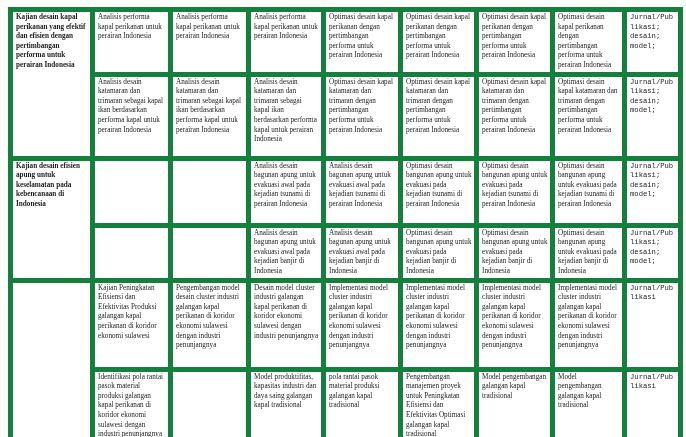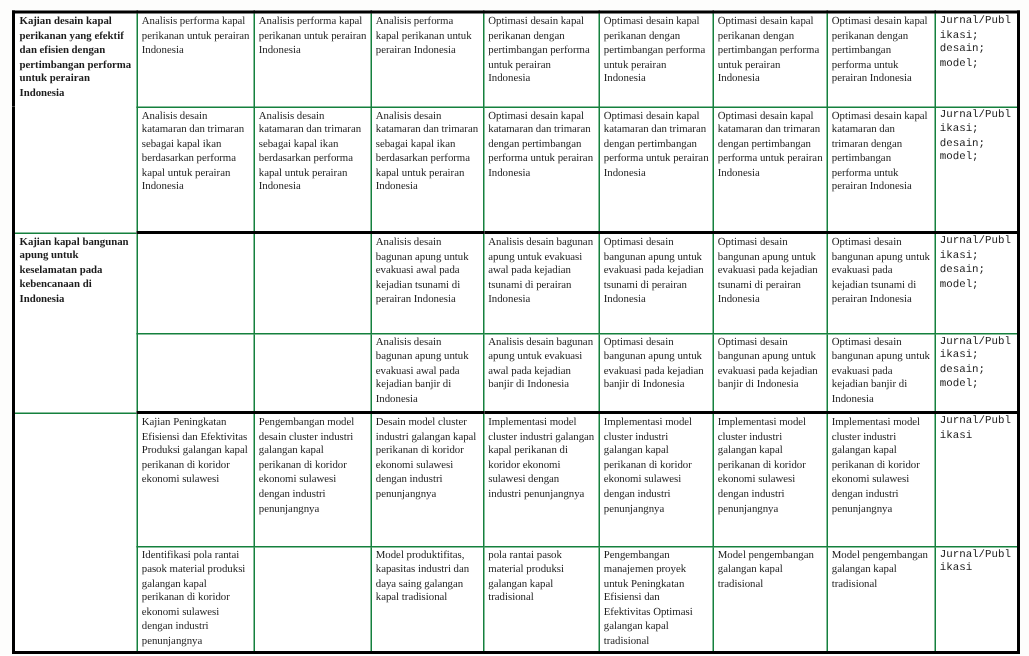--- a/index.html
+++ b/index.html
@@ -24,21 +24,21 @@
     position: absolute;
     left: 8px;
     top: 7px;
     width: 670px;
     border-collapse: collapse;
     table-layout: fixed;
     border: 2.5px solid #000;
     background: #fff;
   }
   table.roadmap td {
-    border: 1px solid #15803d;
+    border: 5px solid #15803d;
     vertical-align: top;
     text-align: left;
     padding: 1px 2px 1px 3px;
     font-size: 7.2px;
     line-height: 9.6px;
     word-wrap: break-word;
     overflow: hidden;
   }
   
   col.c1 { width: 82px; }
@@ -113,21 +113,21 @@
         <td>Analisis desain katamaran dan trimaran sebagai kapal ikan berdasarkan performa kapal untuk perairan Indonesia</td>
         <td>Analisis desain katamaran dan trimaran sebagai kapal ikan berdasarkan performa kapal untuk perairan Indonesia</td>
         <td>Optimasi desain kapal katamaran dan trimaran dengan pertimbangan performa untuk perairan Indonesia</td>
         <td>Optimasi desain kapal katamaran dan trimaran dengan pertimbangan performa untuk perairan Indonesia</td>
         <td>Optimasi desain kapal katamaran dan trimaran dengan pertimbangan performa untuk perairan Indonesia</td>
         <td>Optimasi desain kapal katamaran dan trimaran dengan pertimbangan performa untuk perairan Indonesia</td>
         <td class="output-cell">Jurnal/Publikasi; desain; model;</td>
       </tr>
 
       <tr class="r3">
-        <td rowspan="2" class="section-label sep-bottom">Kajian kapal bangunan apung untuk keselamatan pada kebencanaan di Indonesia</td>
+        <td rowspan="2" class="section-label sep-bottom">Kajian desain efisien apung untuk keselamatan pada kebencanaan di Indonesia</td>
         <td></td>
         <td></td>
         <td>Analisis desain bagunan apung untuk evakuasi awal pada kejadian tsunami di perairan Indonesia</td>
         <td>Analisis desain bagunan apung untuk evakuasi awal pada kejadian tsunami di perairan Indonesia</td>
         <td>Optimasi desain bangunan apung untuk evakuasi pada kejadian tsunami di perairan Indonesia</td>
         <td>Optimasi desain bangunan apung untuk evakuasi pada kejadian tsunami di perairan Indonesia</td>
         <td>Optimasi desain bangunan apung untuk evakuasi pada kejadian tsunami di perairan Indonesia</td>
         <td class="output-cell">Jurnal/Publikasi; desain; model;</td>
       </tr>
       <tr class="r4 sec-sep">

